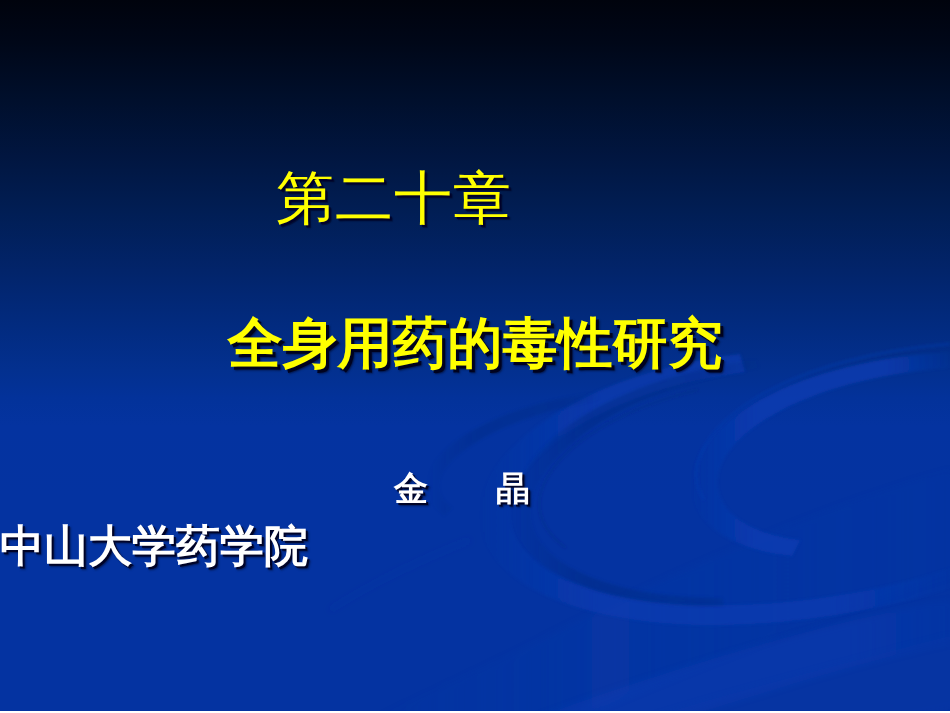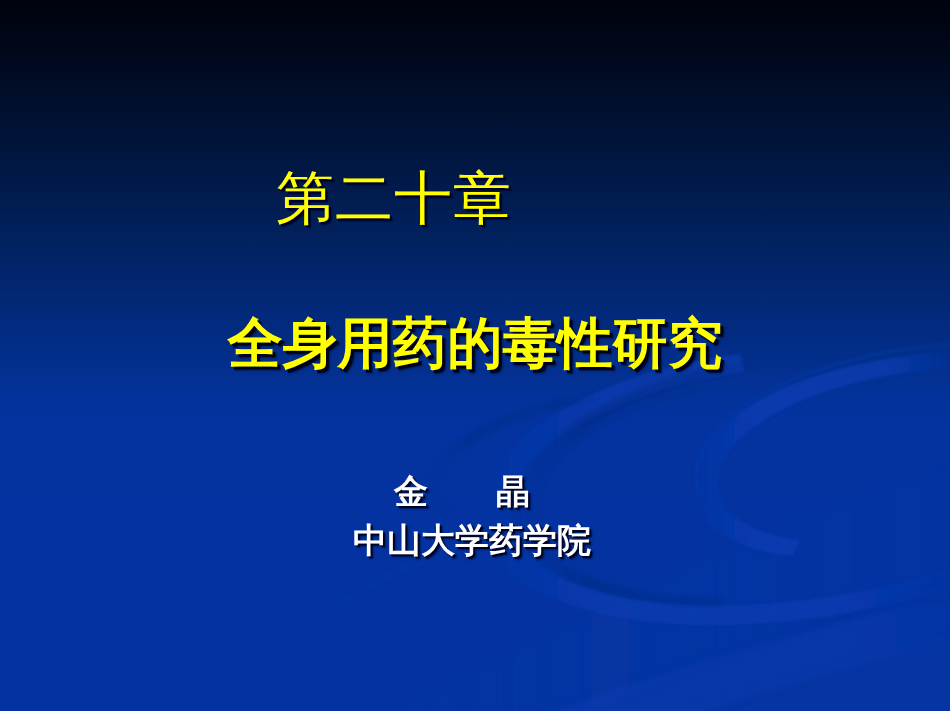--- a/index.html
+++ b/index.html
@@ -104,39 +104,39 @@
       4px 4px 2px rgba(0, 0, 20, 0.5);
     white-space: nowrap;
   }
 
   .author-name {
     position: absolute;
     left: 0;
     top: 472px;
     width: 924px;
     text-align: center;
-    font-family: Liberation Serif, serif;
+    font-family: Liberation Mono, monospace;
     font-size: 34px;
     font-weight: 700;
     line-height: 1.15;
     color: #ffffff;
     text-shadow:
       2px 2px 0 rgba(0, 0, 30, 0.85),
       3px 3px 2px rgba(0, 0, 20, 0.5);
     white-space: pre;
   }
 
   .author-affiliation {
     position: absolute;
     left: 0;
     top: 521px;
     width: 944px;
-    text-align: center;
+    text-align: left;
     font-family: "DejaVu Serif", "Liberation Serif", serif;
-    font-size: 34px;
+    font-size: 44px;
     font-weight: 700;
     line-height: 1.15;
     color: #ffffff;
     text-shadow:
       2px 2px 0 rgba(0, 0, 30, 0.85),
       3px 3px 2px rgba(0, 0, 20, 0.5);
     white-space: pre;
   }
 </style>
 </head>

